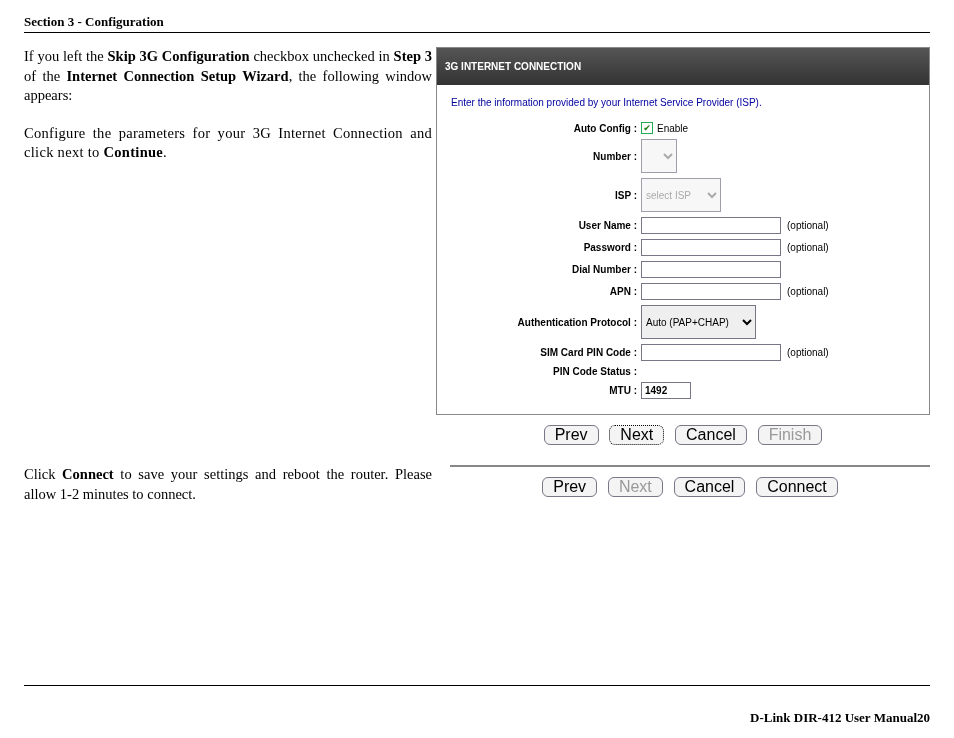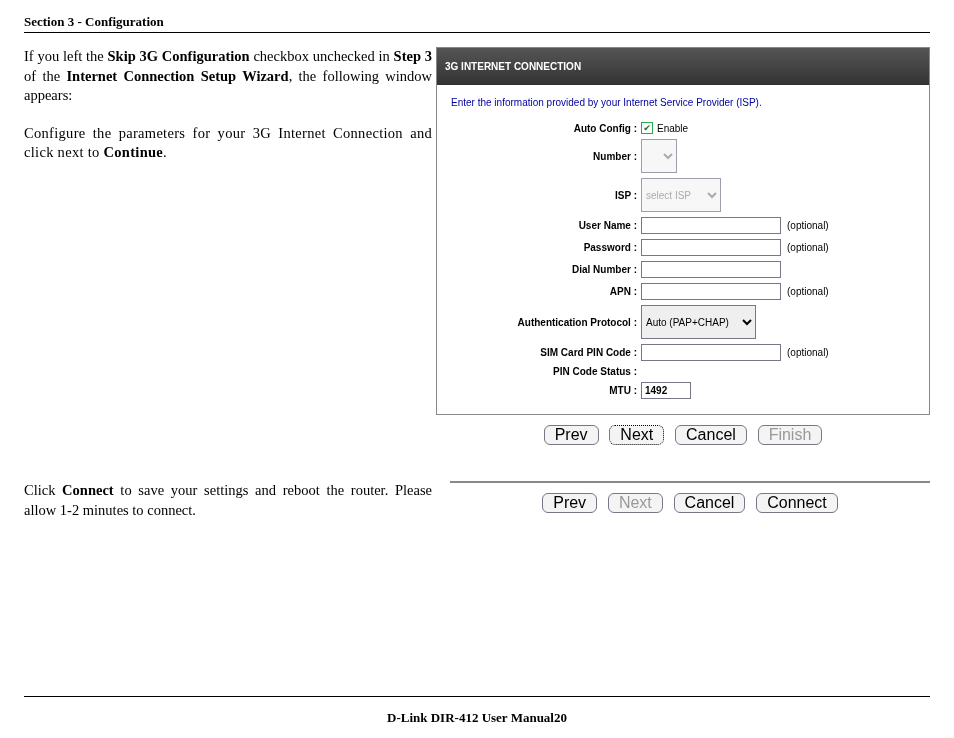--- a/index.html
+++ b/index.html
@@ -112,29 +112,29 @@
   }
   .btn.disabled { color: #999; }
   .btn.sel { border: 1.5px dotted #000; }
 
   .footer {
     position: absolute;
     bottom: 12px;
     left: 24px;
     right: 24px;
     border-top: 1.5px solid #000;
-    padding-top: 13px;
+    padding-top: 24px;
     font-size: 13px;
     font-weight: bold;
     display: flex;
-    justify-content: center;
+    justify-content: flex-end;
     margin-top: 12px;
   }
   .row2 {
-    margin-top: 36px;
+    margin-top: 20px;
     display: flex;
     gap: 18px;
   }
 </style>
 </head>
 <body>
 
 <div class="section-header">Section 3 - Configuration</div>
 
 <div class="content-row">

